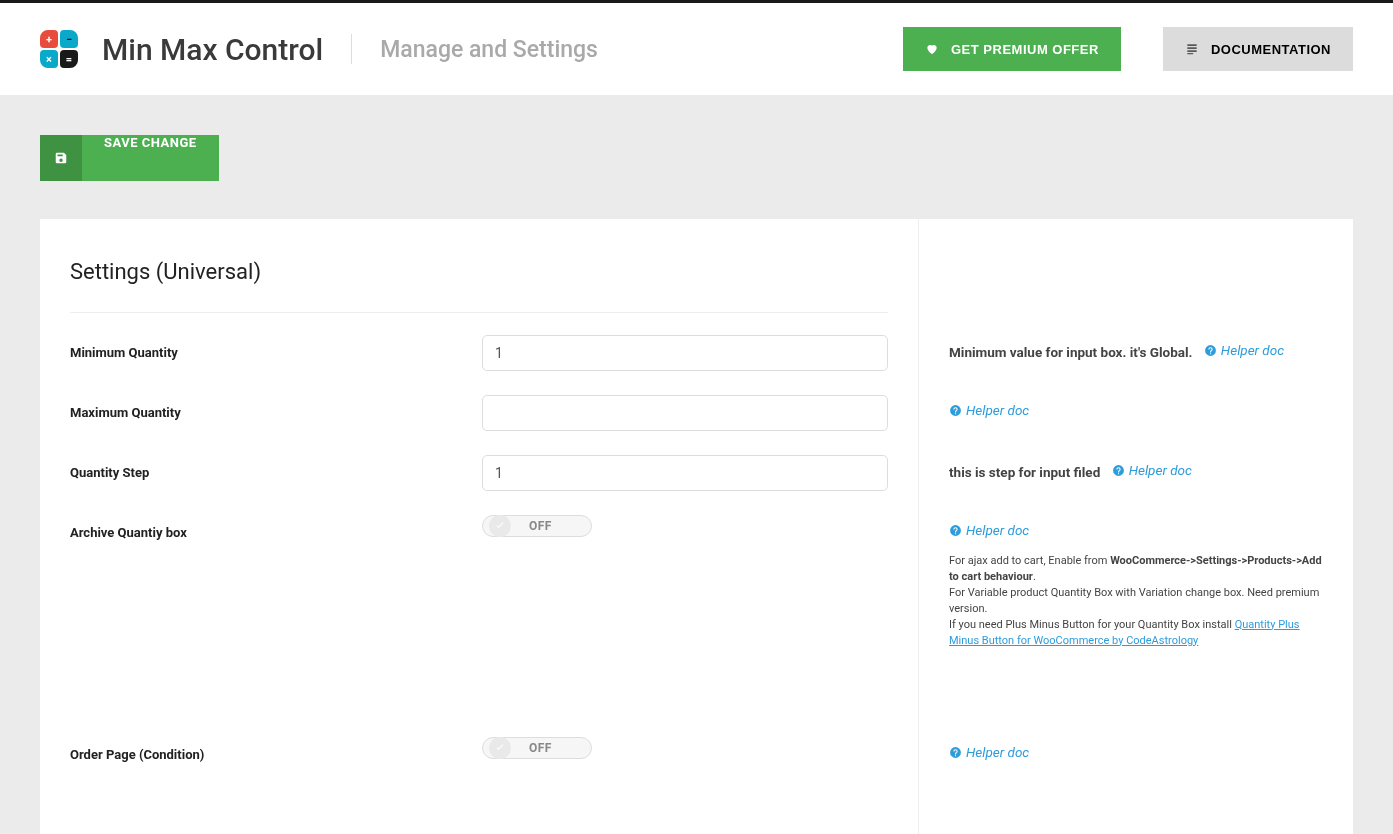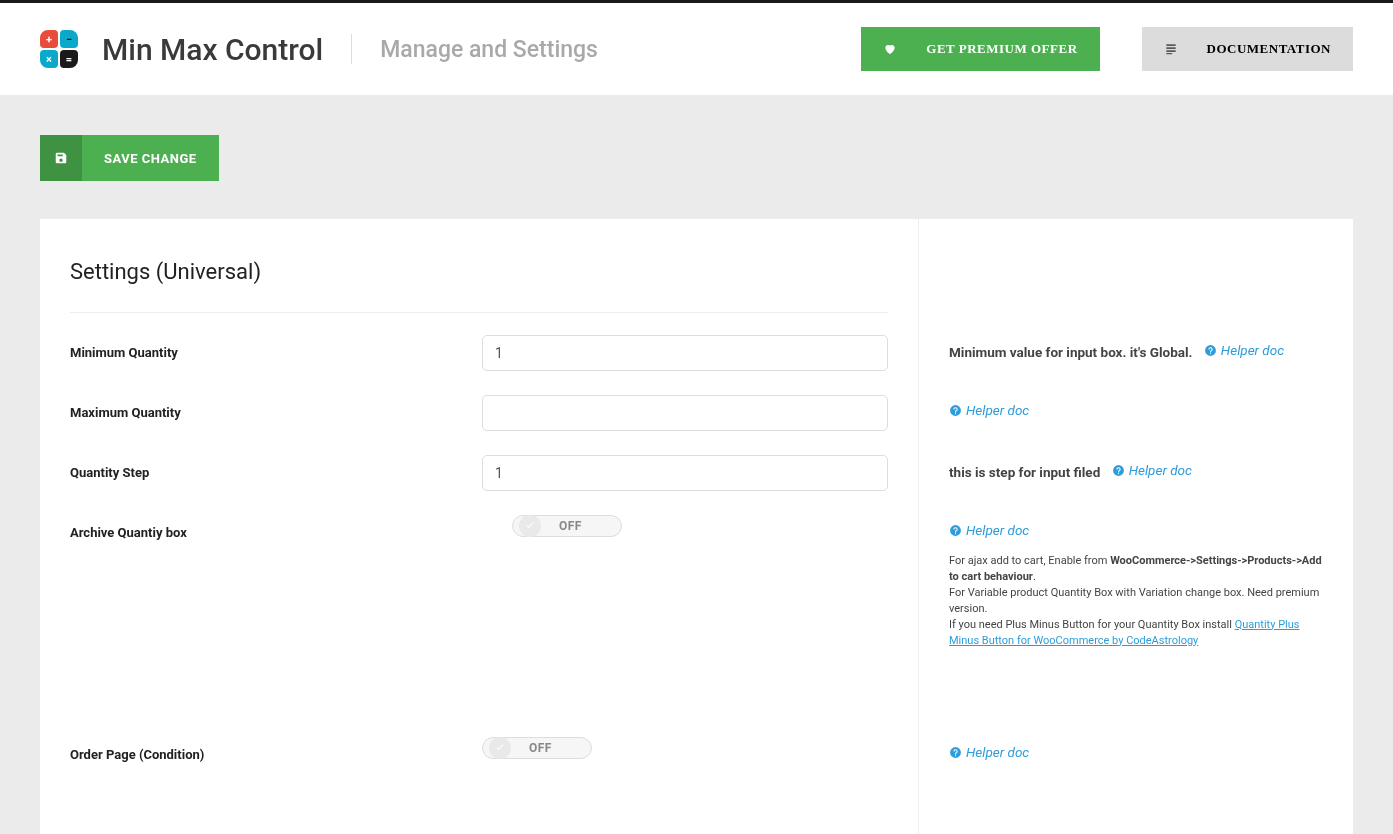--- a/index.html
+++ b/index.html
@@ -37,50 +37,49 @@
   .logo .q2 { background: #0aa9c9; border-top-right-radius: 8px; color:#012; }
   .logo .q3 { background: #0aa9c9; border-bottom-left-radius: 8px; }
   .logo .q4 { background: #1a1a1a; border-bottom-right-radius: 8px; }
   .app-title { font-size: 30px; font-weight: 500; color: #3a3a3a; }
   .vline { width: 1px; height: 30px; background: #ddd; margin: 0 4px; }
   .page-title { font-size: 23px; font-weight: 500; color: #a9a9a9; }
   .spacer { flex: 1; }
   .btn {
     display: inline-flex;
     align-items: center;
-    gap: 29px;
+    gap: 12px;
     padding: 0 22px;
     height: 44px;
     font-size: 13px;
     font-weight: 700;
     letter-spacing: 0.5px;
     border: none;
     cursor: pointer;
-    font-family: Liberation Serif, serif;
+    font-family: Liberation Sans, sans-serif;
   }
   .btn-premium {
     background: #4caf50;
     color: #fff;
   }
   .btn-doc {
     background: #dcdcdc;
     color: #000000;
     margin-left: 18px;
   }
   .icon { width:14px; height:14px; display:inline-flex; align-items:center; justify-content:center; }
   .heart-icon svg { fill: #fff; }
   .doc-icon svg { fill: #5a5a5a; }
   .container { padding: 40px; }
   .save-btn {
     background: #4caf50;
     color: #fff;
     border: none;
     height: 46px;
     display: inline-flex;
-    align-items: center;
     font-size: 13px;
     font-weight: 700;
     letter-spacing: 0.5px;
     cursor: pointer;
     font-family: inherit;
   }
   .save-btn .iconwrap {
     background: #3f9242;
     height: 100%;
     width: 42px;
@@ -111,21 +110,21 @@
     color: #222;
     margin-bottom: 28px;
   }
   .hr { border: none; border-top: 1px solid #eee; margin-bottom: 22px; }
   .row {
     display: flex;
     align-items: flex-start;
     margin-bottom: 22px;
     min-height: 38px;
   }
-  .row-tall { min-height: 200px; gap: 30px; }
+  .row-tall { min-height: 200px; }
   .row .label-col {
     width: 412px;
     font-size: 13px;
     font-weight: 700;
     color: #222;
     padding-top: 10px;
   }
   .row .input-col { flex: 1; }
   .text-input {
     width: 100%;

